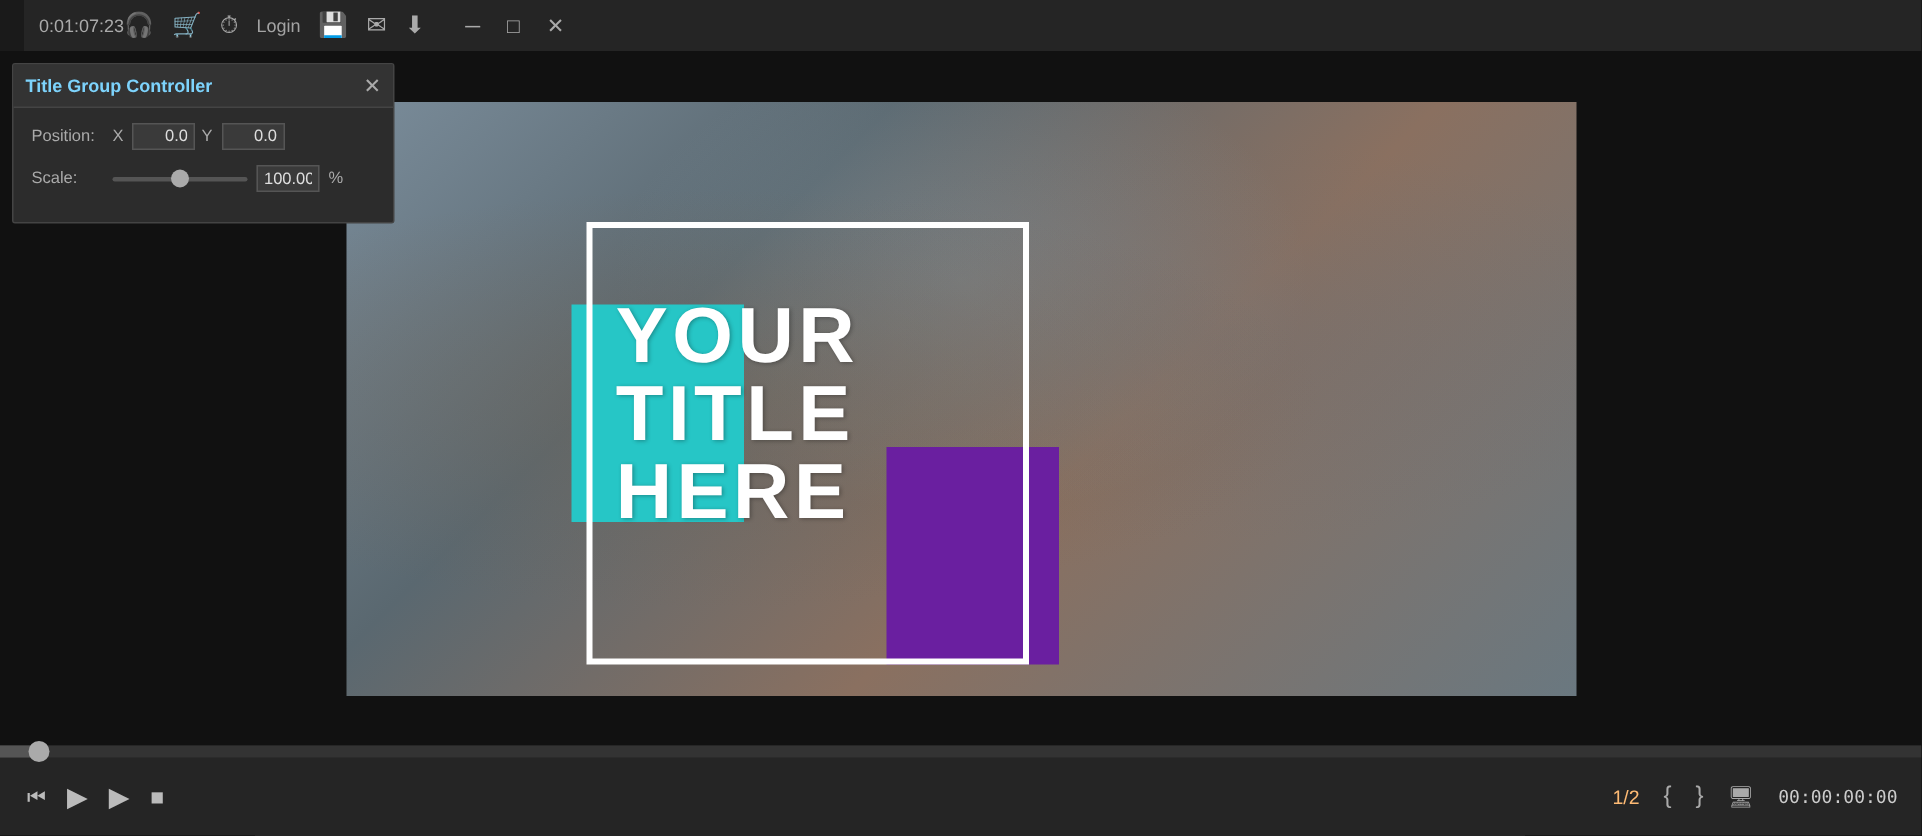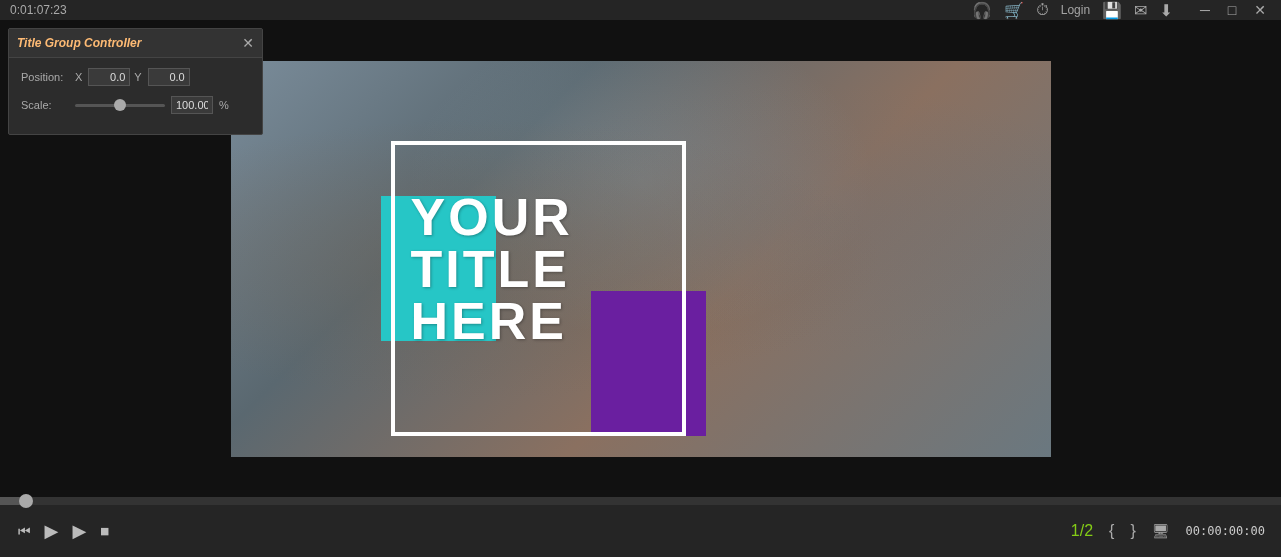--- a/index.html
+++ b/index.html
@@ -12,25 +12,25 @@
       height: 557px;
       overflow: hidden;
       display: flex;
       flex-direction: column;
     }
 
     
     .titlebar {
       display: flex;
       align-items: center;
-      justify-content: space-between;
       background: #252525;
-      height: 20px;
+      height: 34px;
       padding: 0 10px;
       flex-shrink: 0;
+      margin-left: 16px;
     }
     .titlebar-time {
       color: #aaa;
       font-size: 12px;
     }
     .titlebar-icons {
       display: flex;
       align-items: center;
       gap: 12px;
     }
@@ -78,24 +78,23 @@
     }
     .controller-header {
       display: flex;
       align-items: center;
       justify-content: space-between;
       background: #333;
       padding: 6px 8px;
       border-bottom: 1px solid #444;
     }
     .controller-title {
-      color: #fdba74;
+      color: #7dd3fc;
       font-size: 12px;
       font-weight: 600;
-      font-style: italic;
     }
     .controller-close {
       color: #aaa;
       cursor: pointer;
       font-size: 14px;
     }
     .controller-body {
       padding: 10px 12px;
     }
     .ctrl-row {
@@ -334,22 +333,22 @@
       align-items: center;
       gap: 16px;
       color: #aaa;
     }
     .timecode {
       font-size: 12px;
       color: #ccc;
       font-family: monospace;
     }
     .page-indicator {
-      font-size: 16px;
-      color: #84cc16;
+      font-size: 13px;
+      color: #fdba74;
     }
     .bracket-btn {
       color: #aaa;
       font-size: 16px;
       cursor: pointer;
     }
     .monitor-btn {
       color: #aaa;
       font-size: 14px;
       cursor: pointer;

